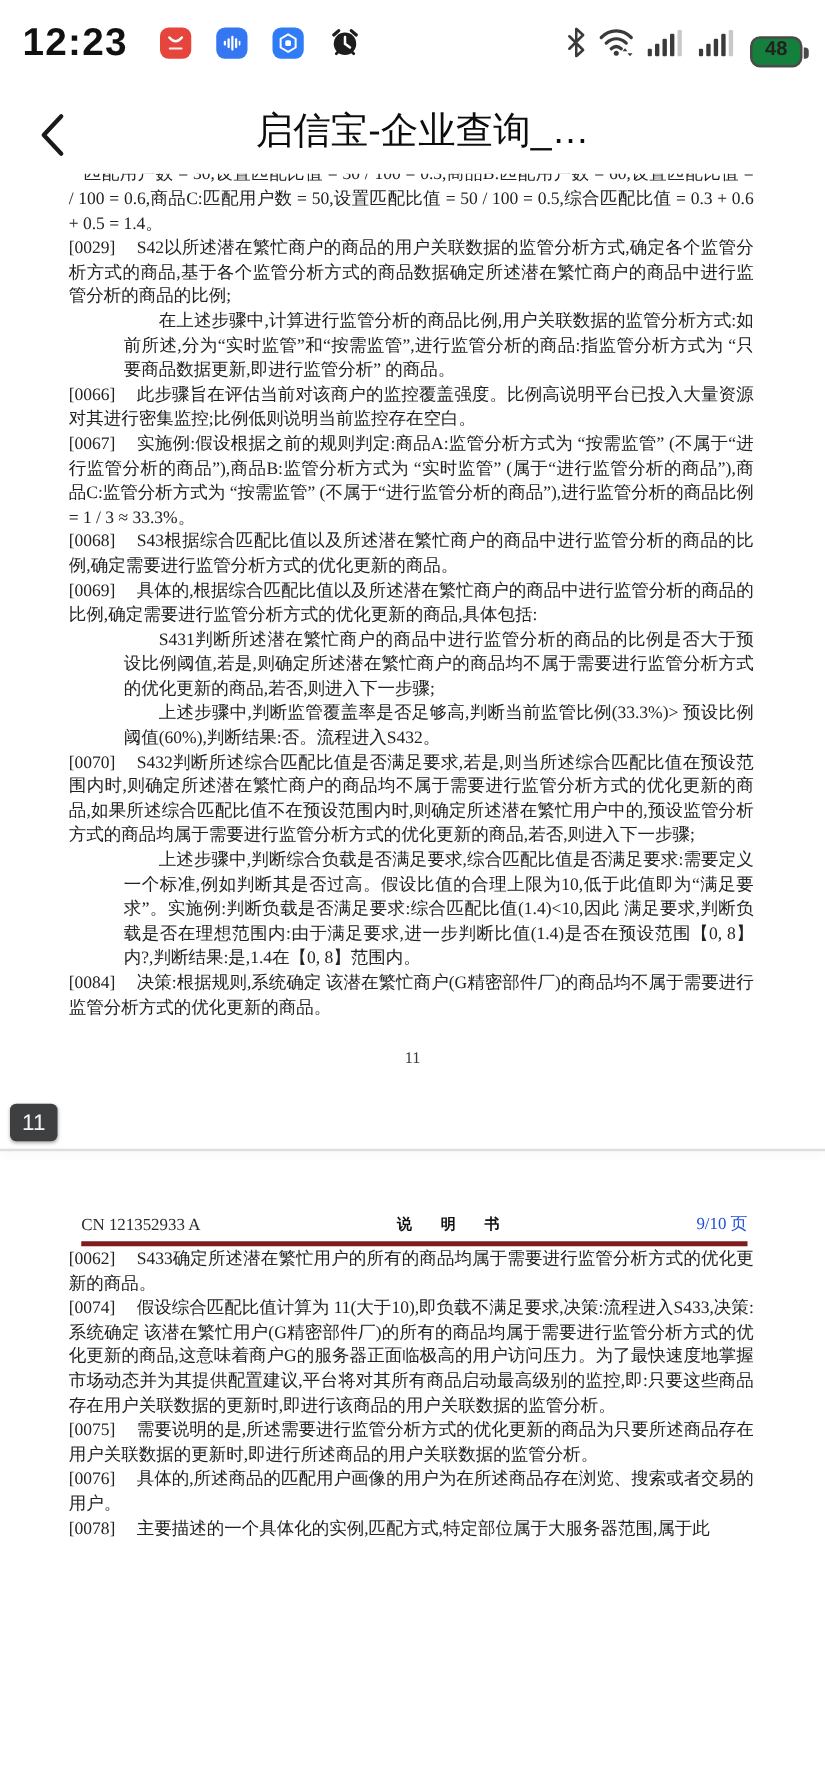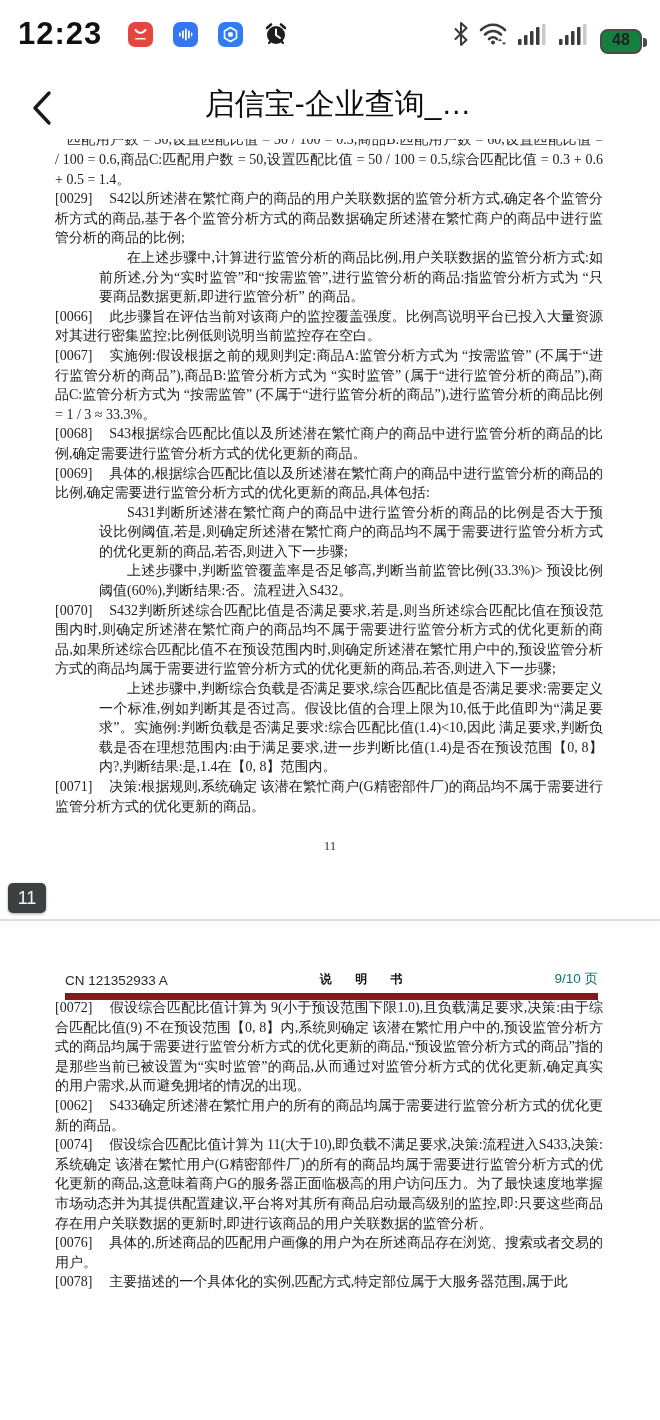--- a/index.html
+++ b/index.html
@@ -68,26 +68,26 @@
   
   .page-separator {
     position:absolute; top:919px; left:0; width:660px; height:2px;
     background:#dedede; box-shadow:0 3px 7px rgba(0,0,0,.07);
   }
 
   
   .page2-header {
     position:absolute; top:970px; left:65px; width:533px;
     display:flex; justify-content:space-between; align-items:flex-end;
-    border-bottom:7px solid #7f1d1d; padding-bottom:5px;
-    font-family:Liberation Sans, sans-serif;
+    border-bottom:4px solid #7f1d1d; padding-bottom:5px;
+    font-family:Liberation Serif, serif;
   }
   .p2-doc-no { font-size:13.5px; color:#2a2a2a; }
   .p2-title { font-size:12px; font-weight:700; color:#111; letter-spacing:10px; margin-left:10px; }
-  .p2-page-ind { font-size:13.5px; color:#0f766e; }
+  .p2-page-ind { font-size:13.5px; color:#1d4ed8; }
   .doc-page2 { position:absolute; top:998px; left:55px; width:548px; }
 </style>
 </head>
 <body>
 
 <div class="status-bar">
   <span class="clock-time">12:23</span>
 
   <span class="app-ic red">
     <svg width="17" height="17" viewBox="0 0 17 17">
@@ -188,38 +188,38 @@
         <p class="para"><span class="plabel">[0029]</span>S42以所述潜在繁忙商户的商品的用户关联数据的监管分析方式,确定各个监管分析方式的商品,基于各个监管分析方式的商品数据确定所述潜在繁忙商户的商品中进行监管分析的商品的比例;</p>
         <p class="para indent">在上述步骤中,计算进行监管分析的商品比例,用户关联数据的监管分析方式:如前所述,分为“实时监管”和“按需监管”,进行监管分析的商品:指监管分析方式为 “只要商品数据更新,即进行监管分析” 的商品。</p>
         <p class="para"><span class="plabel">[0066]</span>此步骤旨在评估当前对该商户的监控覆盖强度。比例高说明平台已投入大量资源对其进行密集监控;比例低则说明当前监控存在空白。</p>
         <p class="para"><span class="plabel">[0067]</span>实施例:假设根据之前的规则判定:商品A:监管分析方式为 “按需监管” (不属于“进行监管分析的商品”),商品B:监管分析方式为 “实时监管” (属于“进行监管分析的商品”),商品C:监管分析方式为 “按需监管” (不属于“进行监管分析的商品”),进行监管分析的商品比例 = 1 / 3 ≈ 33.3%。</p>
         <p class="para"><span class="plabel">[0068]</span>S43根据综合匹配比值以及所述潜在繁忙商户的商品中进行监管分析的商品的比例,确定需要进行监管分析方式的优化更新的商品。</p>
         <p class="para"><span class="plabel">[0069]</span>具体的,根据综合匹配比值以及所述潜在繁忙商户的商品中进行监管分析的商品的比例,确定需要进行监管分析方式的优化更新的商品,具体包括:</p>
         <p class="para indent">S431判断所述潜在繁忙商户的商品中进行监管分析的商品的比例是否大于预设比例阈值,若是,则确定所述潜在繁忙商户的商品均不属于需要进行监管分析方式的优化更新的商品,若否,则进入下一步骤;</p>
         <p class="para indent">上述步骤中,判断监管覆盖率是否足够高,判断当前监管比例(33.3%)&gt; 预设比例阈值(60%),判断结果:否。流程进入S432。</p>
         <p class="para"><span class="plabel">[0070]</span>S432判断所述综合匹配比值是否满足要求,若是,则当所述综合匹配比值在预设范围内时,则确定所述潜在繁忙商户的商品均不属于需要进行监管分析方式的优化更新的商品,如果所述综合匹配比值不在预设范围内时,则确定所述潜在繁忙用户中的,预设监管分析方式的商品均属于需要进行监管分析方式的优化更新的商品,若否,则进入下一步骤;</p>
         <p class="para indent">上述步骤中,判断综合负载是否满足要求,综合匹配比值是否满足要求:需要定义一个标准,例如判断其是否过高。假设比值的合理上限为10,低于此值即为“满足要求”。实施例:判断负载是否满足要求:综合匹配比值(1.4)&lt;10,因此 满足要求,判断负载是否在理想范围内:由于满足要求,进一步判断比值(1.4)是否在预设范围【0, 8】内?,判断结果:是,1.4在【0, 8】范围内。</p>
-        <p class="para"><span class="plabel">[0071]</span>决策:根据规则,系统确定 该潜在繁忙商户(G精密部件厂)的商品均不属于需要进行监管分析方式的优化更新的商品。</p>
+        <p class="para"><span class="plabel">[0084]</span>决策:根据规则,系统确定 该潜在繁忙商户(G精密部件厂)的商品均不属于需要进行监管分析方式的优化更新的商品。</p>
       </div>
   </div>
 
   <div class="page1-footer">11</div>
 
   <div class="page-separator"></div>
 
   <div class="page2-header">
     <span class="p2-doc-no">CN 121352933 A</span>
     <span class="p2-title">说  明  书</span>
     <span class="p2-page-ind">9/10 页</span>
   </div>
 
   <div class="doc-sheet doc-page2">
     <div>
-        <p class="para"><span class="plabel">[0072]</span>假设综合匹配比值计算为 9(小于预设范围下限1.0),且负载满足要求,决策:由于综合匹配比值(9) 不在预设范围【0, 8】内,系统则确定 该潜在繁忙用户中的,预设监管分析方式的商品均属于需要进行监管分析方式的优化更新的商品,“预设监管分析方式的商品”指的是那些当前已被设置为“实时监管”的商品,从而通过对监管分析方式的优化更新,确定真实的用户需求,从而避免拥堵的情况的出现。</p>
         <p class="para"><span class="plabel">[0062]</span>S433确定所述潜在繁忙用户的所有的商品均属于需要进行监管分析方式的优化更新的商品。</p>
         <p class="para"><span class="plabel">[0074]</span>假设综合匹配比值计算为 11(大于10),即负载不满足要求,决策:流程进入S433,决策:系统确定 该潜在繁忙用户(G精密部件厂)的所有的商品均属于需要进行监管分析方式的优化更新的商品,这意味着商户G的服务器正面临极高的用户访问压力。为了最快速度地掌握市场动态并为其提供配置建议,平台将对其所有商品启动最高级别的监控,即:只要这些商品存在用户关联数据的更新时,即进行该商品的用户关联数据的监管分析。</p>
+        <p class="para"><span class="plabel">[0075]</span>需要说明的是,所述需要进行监管分析方式的优化更新的商品为只要所述商品存在用户关联数据的更新时,即进行所述商品的用户关联数据的监管分析。</p>
         <p class="para"><span class="plabel">[0076]</span>具体的,所述商品的匹配用户画像的用户为在所述商品存在浏览、搜索或者交易的用户。</p>
         <p class="para"><span class="plabel">[0078]</span>主要描述的一个具体化的实例,匹配方式,特定部位属于大服务器范围,属于此</p>
       </div>
   </div>
 </div>
 
 <div class="page-badge">11</div>
 
 </body></html>

